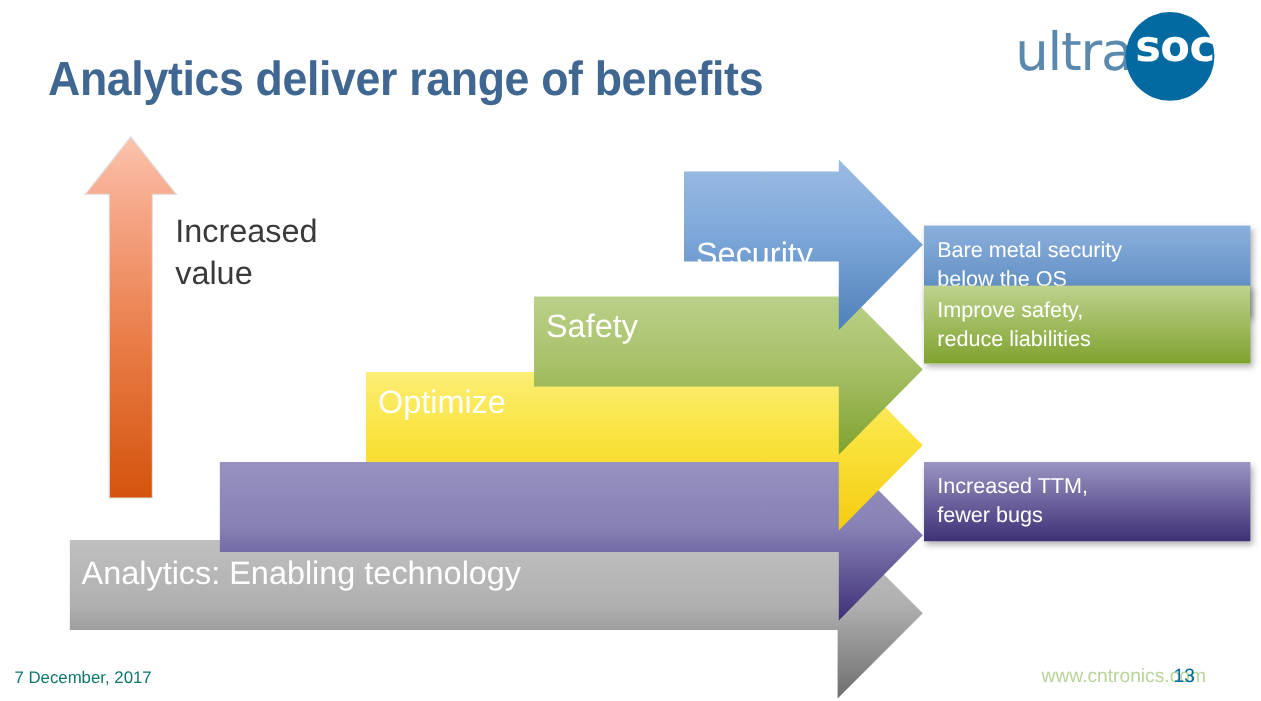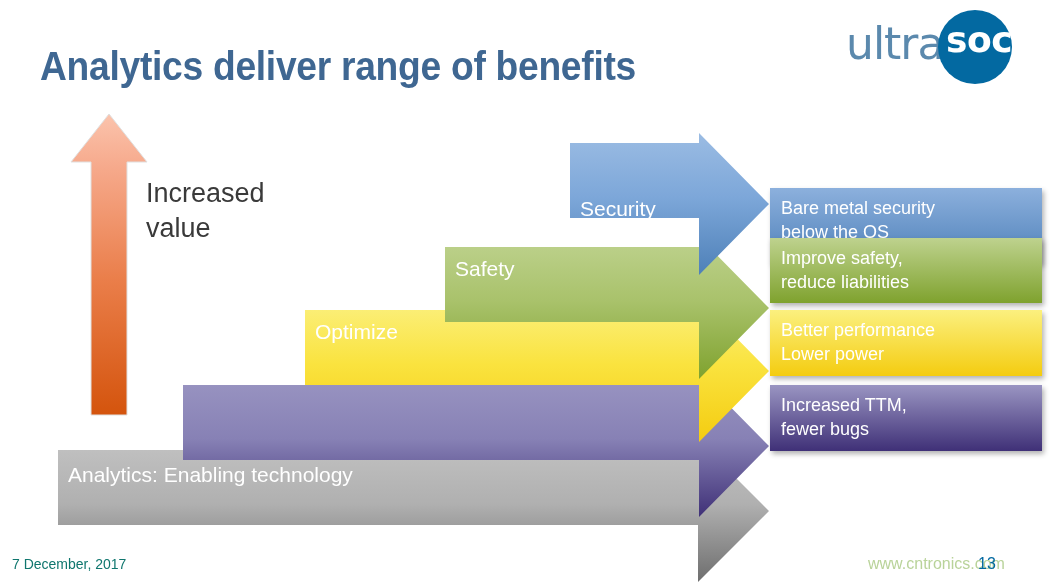--- a/index.html
+++ b/index.html
@@ -94,21 +94,21 @@
     white-space: pre-line;
   }
 
   
   .stair {
     position: absolute;
   }
   .stair svg { display: block; }
   .stair-label {
     position: absolute;
-    font-size: 21px;
+    font-size: 27px;
     color: #ffffff;
     white-space: nowrap;
     pointer-events: none;
   }
 
   
   .benefit-box {
     position: absolute;
     left: 770px;
     width: 272px;
@@ -243,22 +243,20 @@
     </svg>
   </div>
   <div class="stair-label" style="left:580px; top:197px; z-index:10;">Security</div>
 
   <div class="benefit-box" style="top:152px; height:76px; background:linear-gradient(#8cb0dd,#4e80b8); z-index:12;margin-top:36px;">Bare metal security
 below the OS</div>
 
   <div class="benefit-box" style="top:238px; height:65px; background:linear-gradient(#bed28e,#7fa22e); z-index:12;">Improve safety,
 reduce liabilities</div>
 
-  <div class="benefit-box" style="top:310px; height:66px; background:linear-gradient(#fbf07f,#f4cc10); z-index:12;">Better performance
-Lower power</div>
 
   <div class="benefit-box" style="top:385px; height:66px; background:linear-gradient(#9a95c2,#3f3077); z-index:12;">Increased TTM,
 fewer bugs</div>
 
 
   <div id="footer-date">7 December, 2017</div>
   <div id="watermark">www.cntronics.com</div>
   <div id="slide-number">13</div>
 
 </div>

